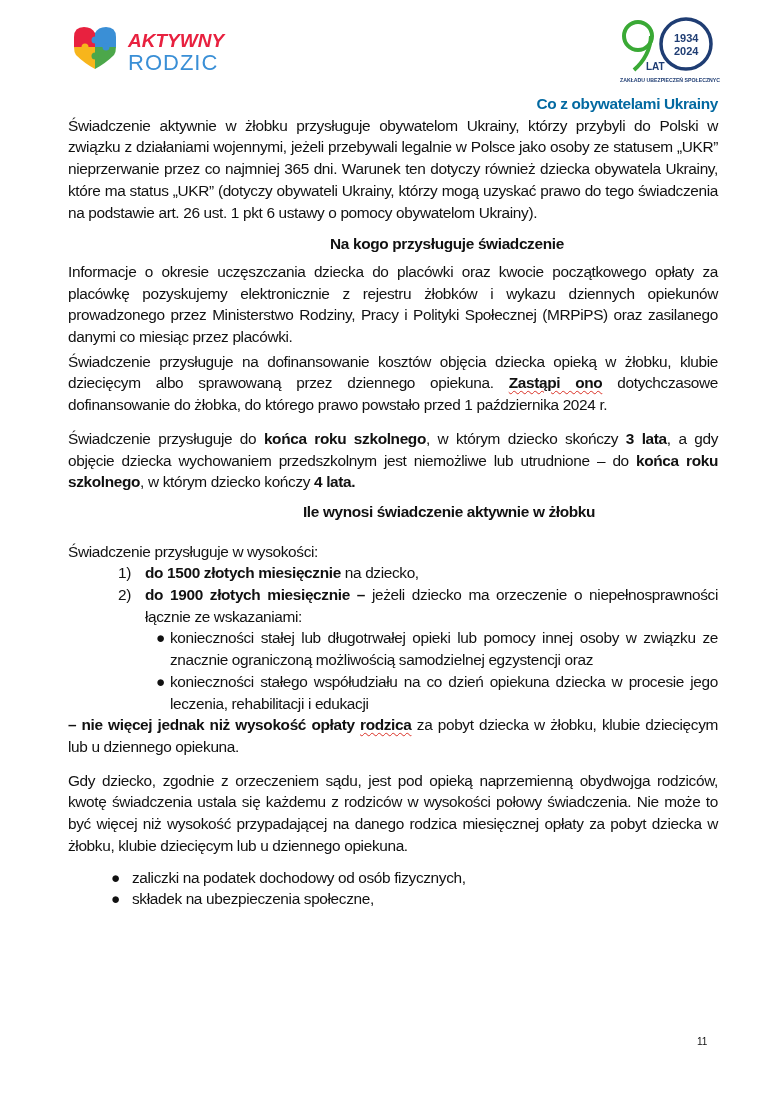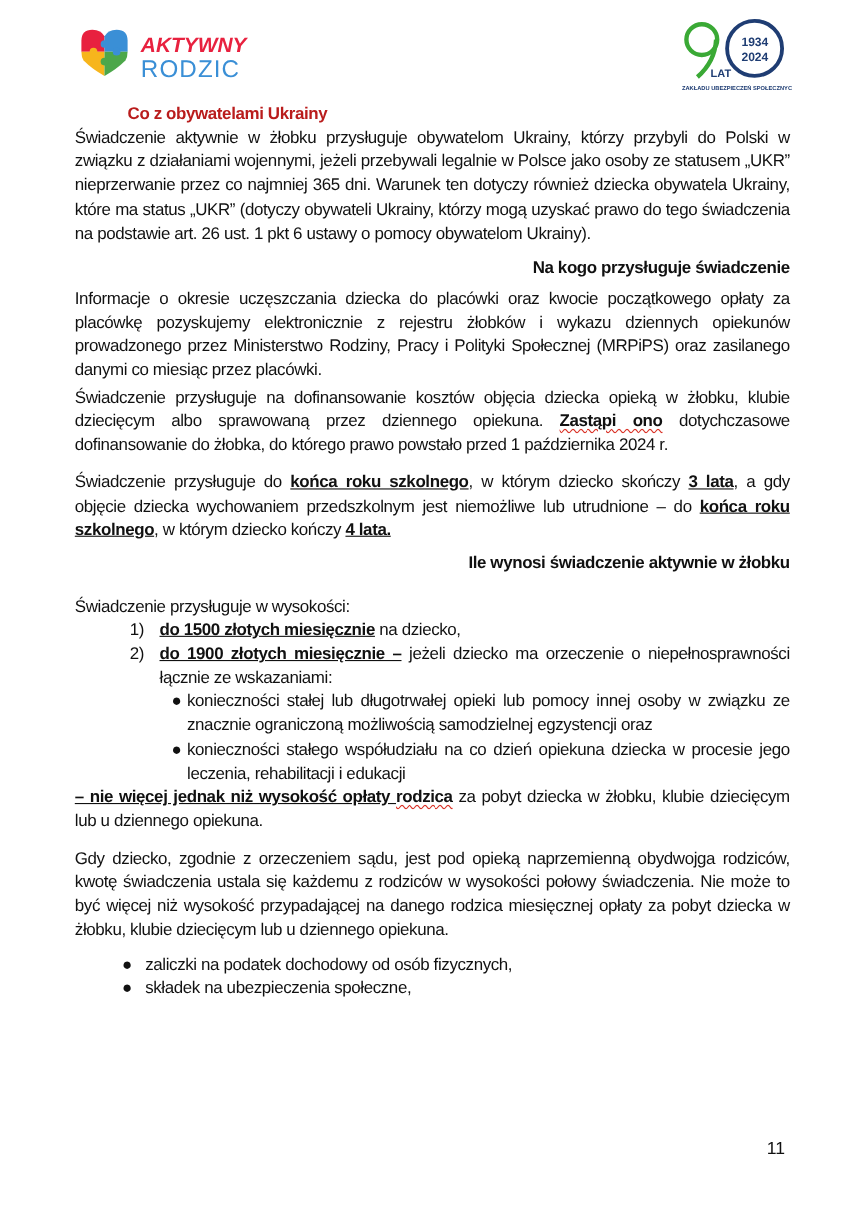--- a/index.html
+++ b/index.html
@@ -10,35 +10,35 @@
   }
   .page { position: absolute; left: 0; top: 0; width: 784px; height: 1112px; }
   .logo-left { position: absolute; left: 70px; top: 25px; width: 160px; height: 50px; }
   .logo-right { position: absolute; left: 610px; top: 14px; width: 110px; height: 72px; }
   .content {
     position: absolute; left: 68px; top: 93px; width: 650px;
     font-size: 15.4px; line-height: 21.7px; letter-spacing: -0.35px;
     transform-origin: 0 0;
   }
   p { margin: 0 0 8px 0; text-align: justify; }
-  .h-green { color: #b91c1c; font-weight: bold; margin: 0 0 0 48px; text-align: left; }
-  .h-black { font-weight: bold; margin: 10px 0 6px 108px; text-align: right; }
+  .h-green { color: #0369a1; font-weight: bold; margin: 0 0 0 48px; text-align: right; }
+  .h-black { font-weight: bold; margin: 10px 0 6px 108px; text-align: center; }
   .h-black.second { margin: 6px 0 14px 112px; }
-  b { font-weight: bold; text-decoration: underline; }
+  b { font-weight: bold; }
   .wavy { text-decoration: underline wavy #d93025; text-decoration-thickness: 1px; text-underline-offset: 2px; font-weight: bold; }
   ol.amounts { margin: 0; padding: 0; list-style: none; }
   ol.amounts li { position: relative; padding-left: 77px; text-align: justify; }
   ol.amounts li .num { position: absolute; left: 50px; }
   ul.sub { margin: 0; padding: 0; list-style: none; }
   ul.sub li { position: relative; padding-left: 102px; text-align: justify; }
   ul.sub li .dot { position: absolute; left: 88px; top: 0; }
   ul.exempt { margin: 0; padding: 0; list-style: none; }
   ul.exempt li { position: relative; padding-left: 64px; }
   ul.exempt li .dot { position: absolute; left: 43px; }
-  .page-number { position: absolute; left: 697px; top: 1036px; font-size: 16px; }
+  .page-number { position: absolute; left: 697px; top: 1036px; font-size: 10px; }
   .tight { margin-bottom: 0; }
 </style>
 </head>
 <body>
 
 <div class="page">
 
   <div class="logo-left">
     <svg width="160" height="50" viewBox="0 0 160 50">
       <path d="M4 12 Q4 2 14 2 Q22 2 25 8 L25 22 L4 22 Z" fill="#e8213f"></path>

